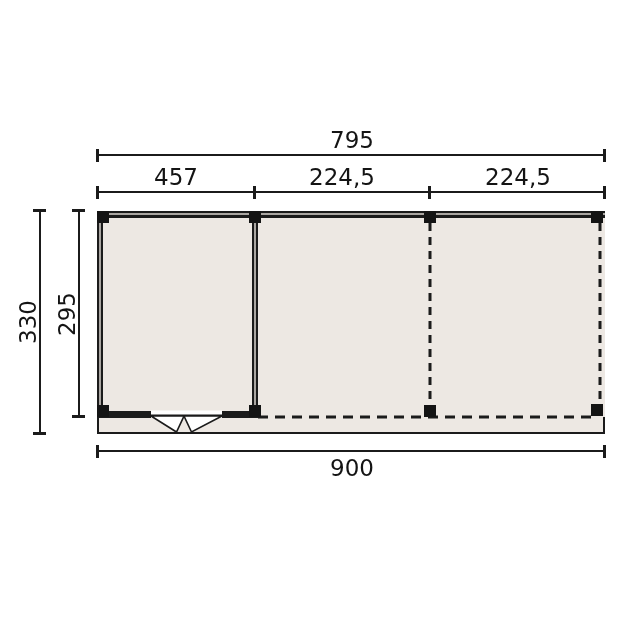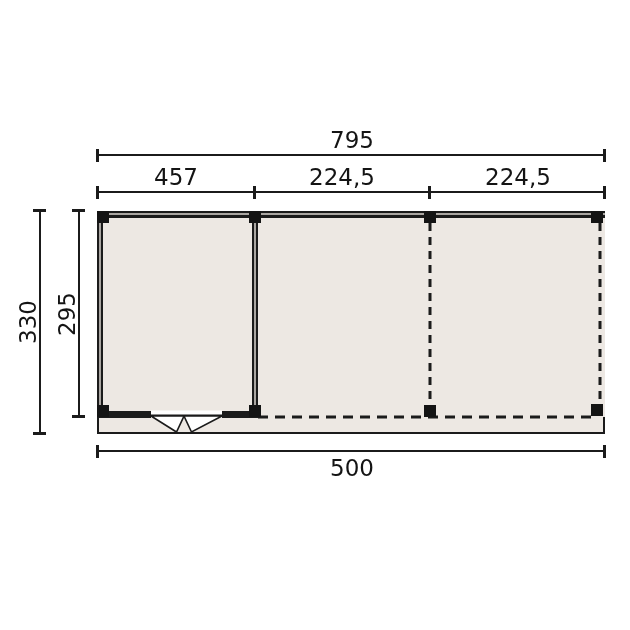--- a/index.html
+++ b/index.html
@@ -104,15 +104,15 @@
   <div class="vlabel" style="left:28px;top:322px;">330</div>
 
   <div class="dline-v" style="left:78px;top:210px;height:208px;"></div>
   <span class="tick-h" style="left:72px;top:209px;"></span>
   <span class="tick-h" style="left:72px;top:415px;"></span>
   <div class="vlabel" style="left:67px;top:314px;">295</div>
 
   <div class="dline-h" style="left:97px;top:450px;width:508px;"></div>
   <span class="tick-v" style="left:96px;top:445px;"></span>
   <span class="tick-v" style="left:603px;top:445px;"></span>
-  <div class="dlabel" style="left:297px;top:457px;">500</div>
+  <div class="dlabel" style="left:297px;top:457px;">900</div>
 
 </div>
 
 </body></html>

